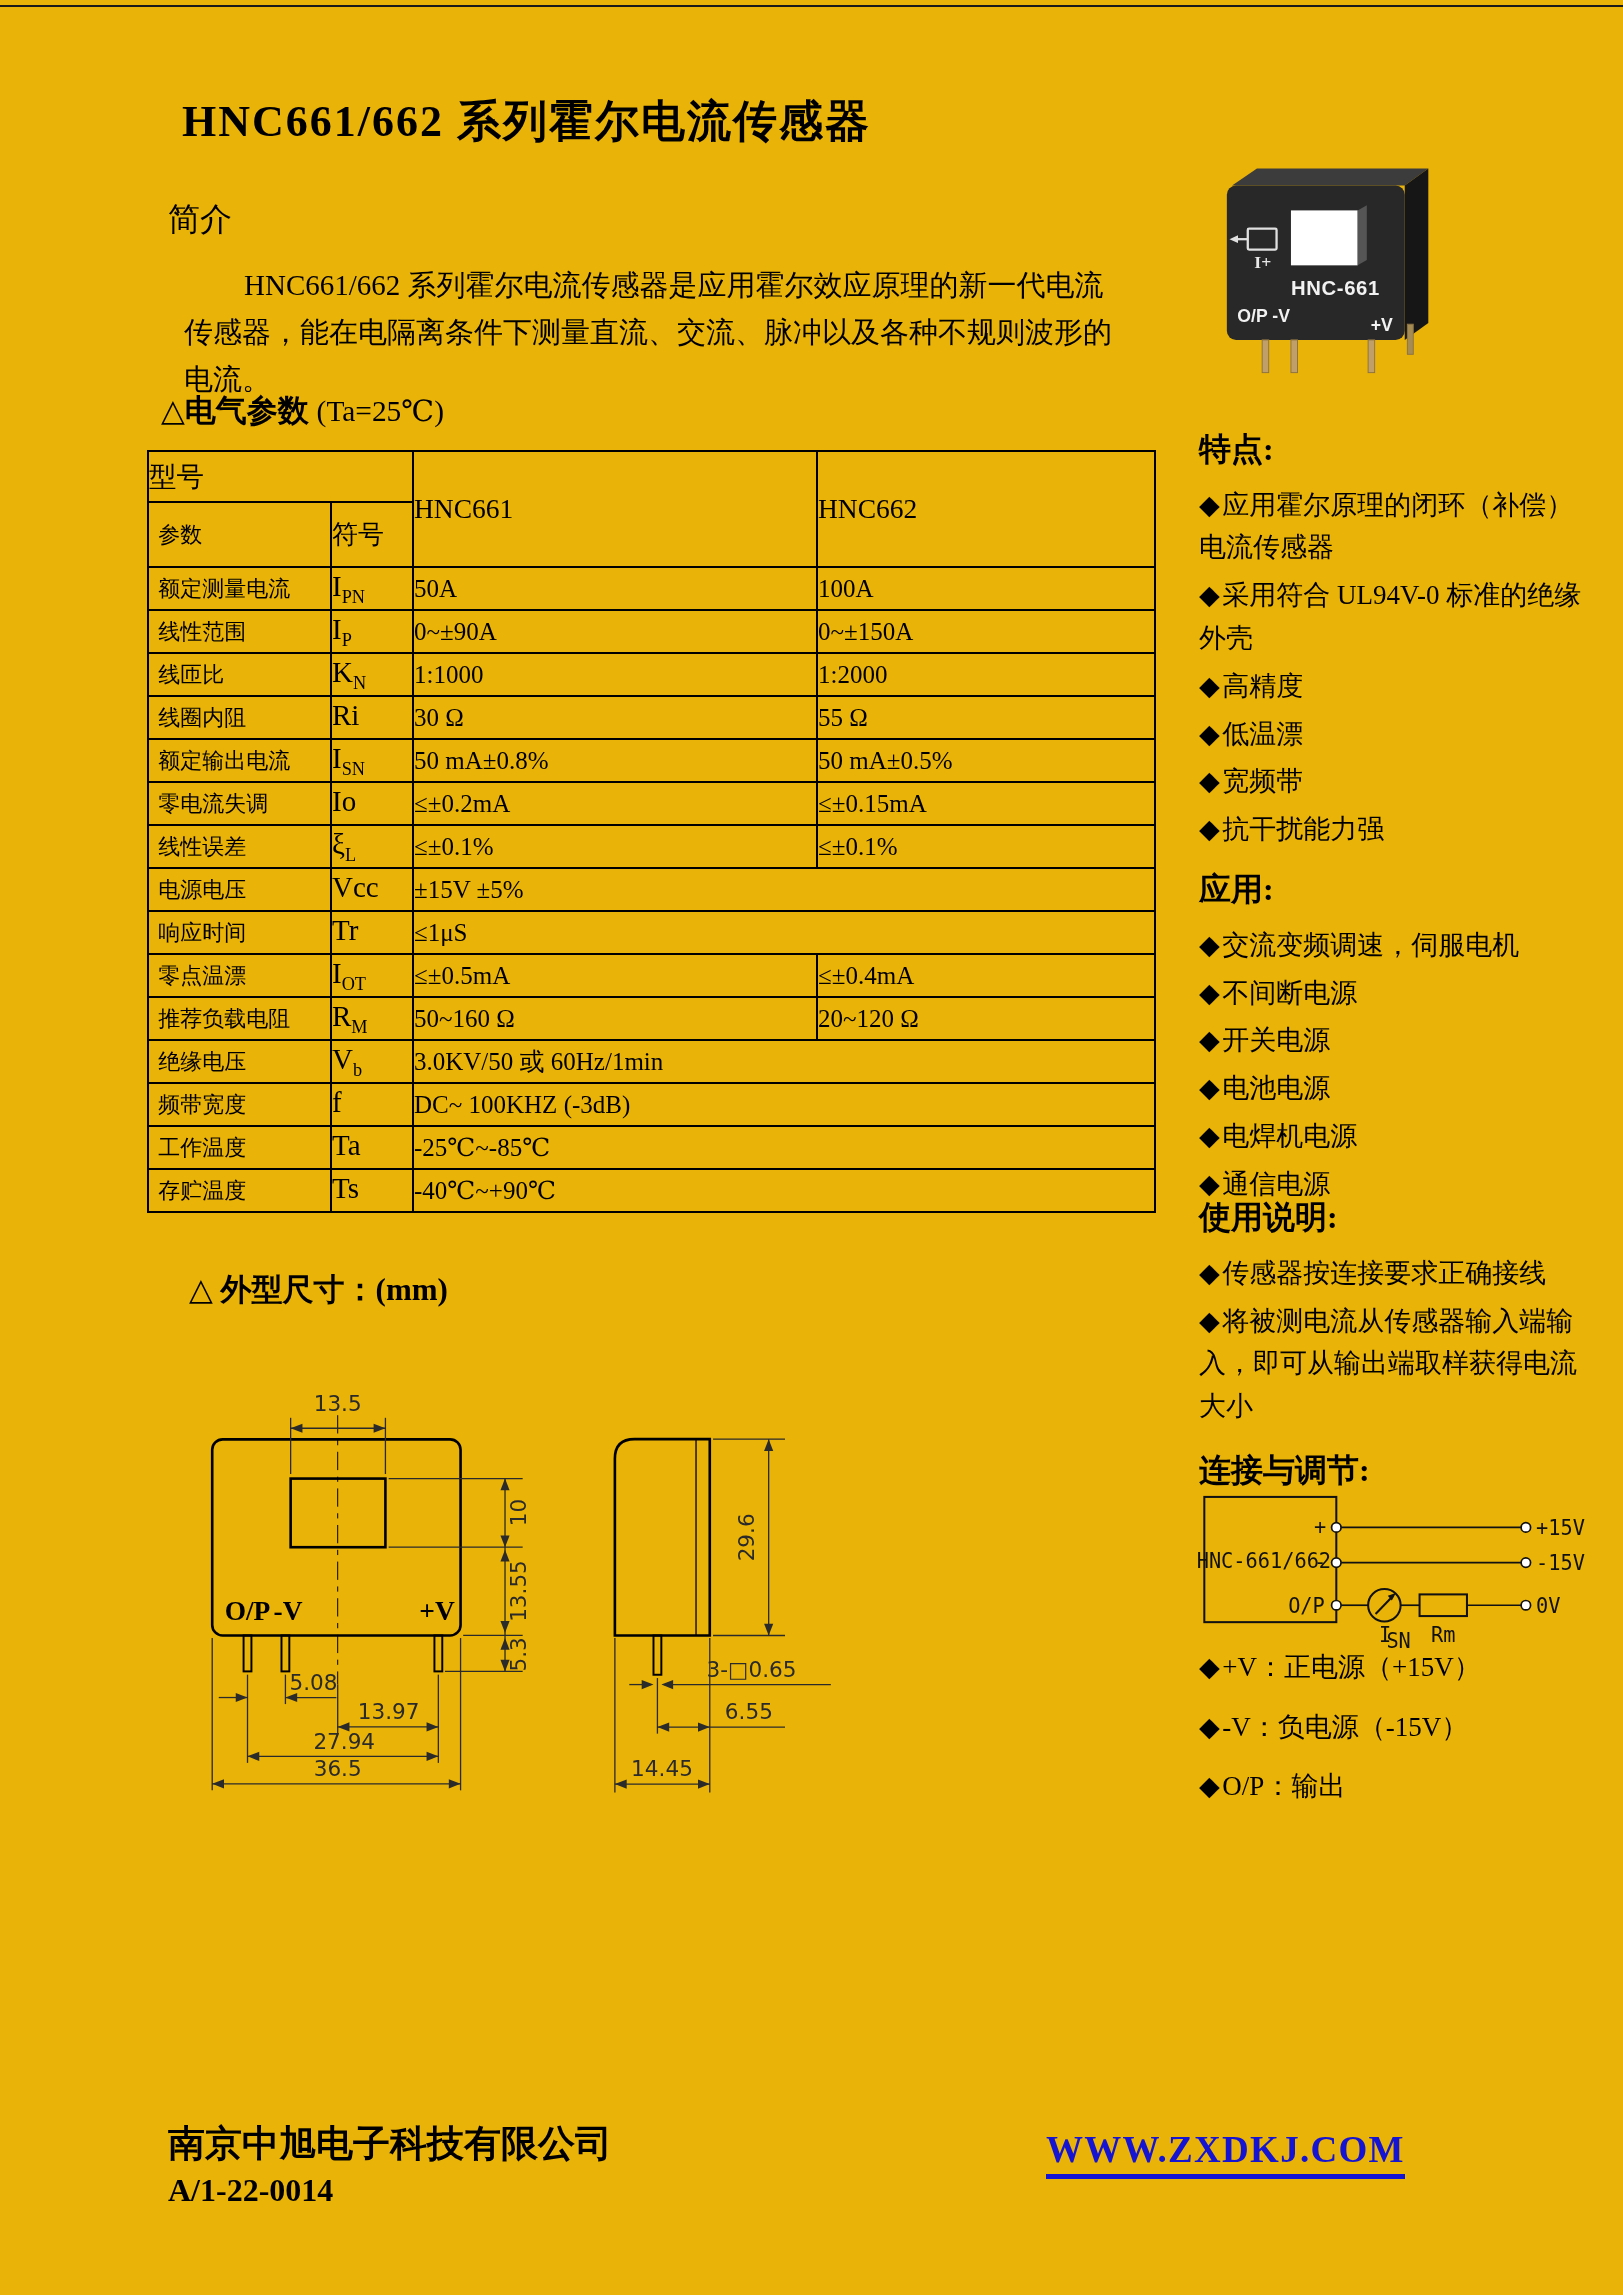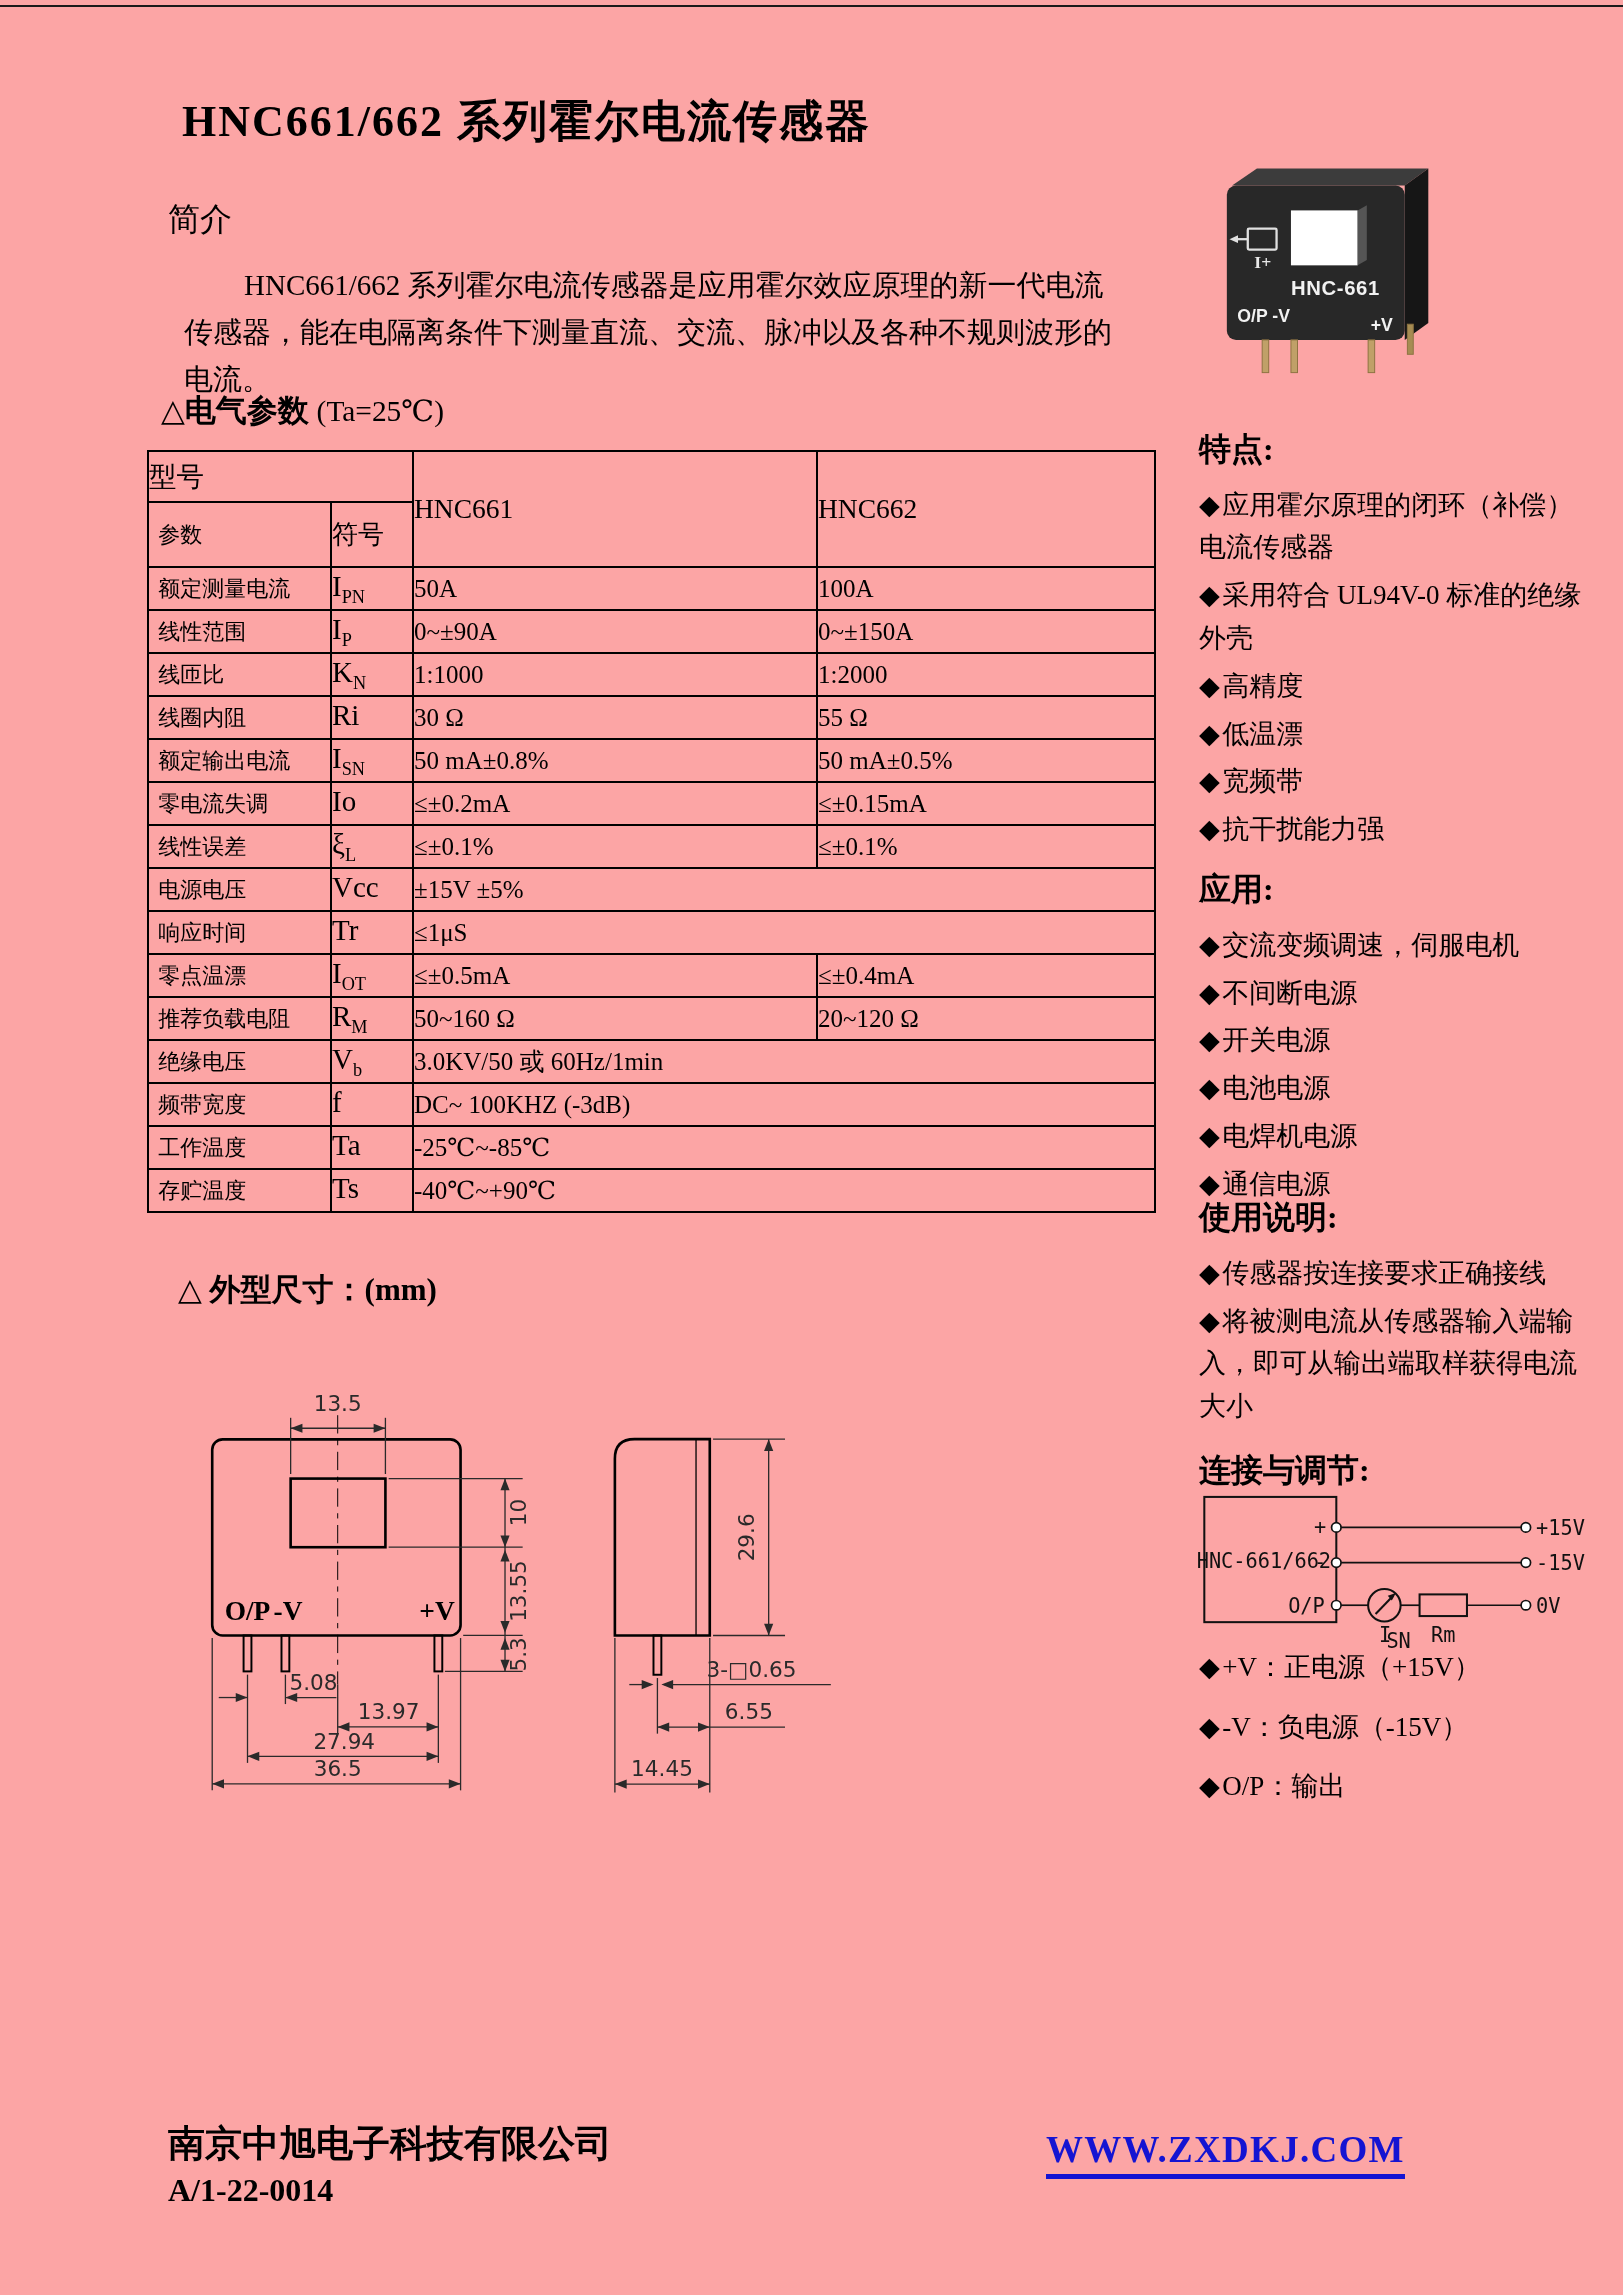--- a/index.html
+++ b/index.html
@@ -1,35 +1,35 @@
 <!DOCTYPE html>
 <html style="font-size:10.5px"><head>
 <meta charset="utf-8">
 <style>
   html,body{margin:0;padding:0;background:#e8e8e8}
-  .page{position:relative;width:1623px;height:2295px;background:#fca5a5;overflow:hidden;
+  .page{position:relative;width:1623px;height:2295px;background:#eab308;overflow:hidden;
         font-family:"Liberation Serif","DejaVu Serif",serif;color:#000}
   .top-line{position:absolute;left:0;top:5.2px;width:1623px;height:2px;background:#1a1a1a}
   .title{position:absolute;left:182px;top:92px;margin:0;font-size:44px;font-weight:bold;letter-spacing:2px}
   .intro-heading{position:absolute;left:168px;top:198px;font-size:32px}
   .intro-text{position:absolute;left:168px;top:246px;width:936px;margin:16px;font-size:29px;line-height:1.62;text-indent:60px}
   .elec-heading{position:absolute;left:161px;top:390px;font-size:31px;font-weight:bold}
   .elec-heading .cond{font-weight:normal;font-size:29.4px}
   .spec-table{position:absolute;left:147px;top:450px;width:1008px;border-collapse:collapse;table-layout:fixed}
   .spec-table td{border:2.6px solid #000;text-align:left;vertical-align:middle;padding:0;overflow:hidden}
   .r-h1{height:51px}
   .r-h2{height:65px}
   .spec-table tr.data{height:43px}
   .c-model{font-size:27.5px}
   .c-hmodel{font-size:27.5px}
   .p{text-align:left;padding-left:9.2px !important;font-size:22px}
   .s{font-size:29px}
   .s sub{font-size:18.3px}
   .v{font-size:25px}
-  .dims-heading{position:absolute;left:178px;top:1269px;font-size:31px;font-weight:bold}
+  .dims-heading{position:absolute;left:189px;top:1269px;font-size:31px;font-weight:bold}
   .front-svg{position:absolute;left:173px;top:1377px}
   .side-svg{position:absolute;left:569px;top:1377px}
   .dim-t{font-family:"DejaVu Sans","Liberation Sans",sans-serif;font-size:33px;fill:#2a2a2a}
   .pin-lbl{font-family:"Liberation Serif",serif;font-size:42px;font-weight:bold;fill:#000}
   .rc{position:absolute;left:1199px;width:399px;font-size:27px;line-height:1.58}
   .rc-h{font-weight:bold;font-size:32px;margin:0 0 9.2px 0}
   .bi{margin:0 0 5.2px 0}
   .blt{margin-right:2.6px}
   .features{top:424px}
   .apps{top:864px}

